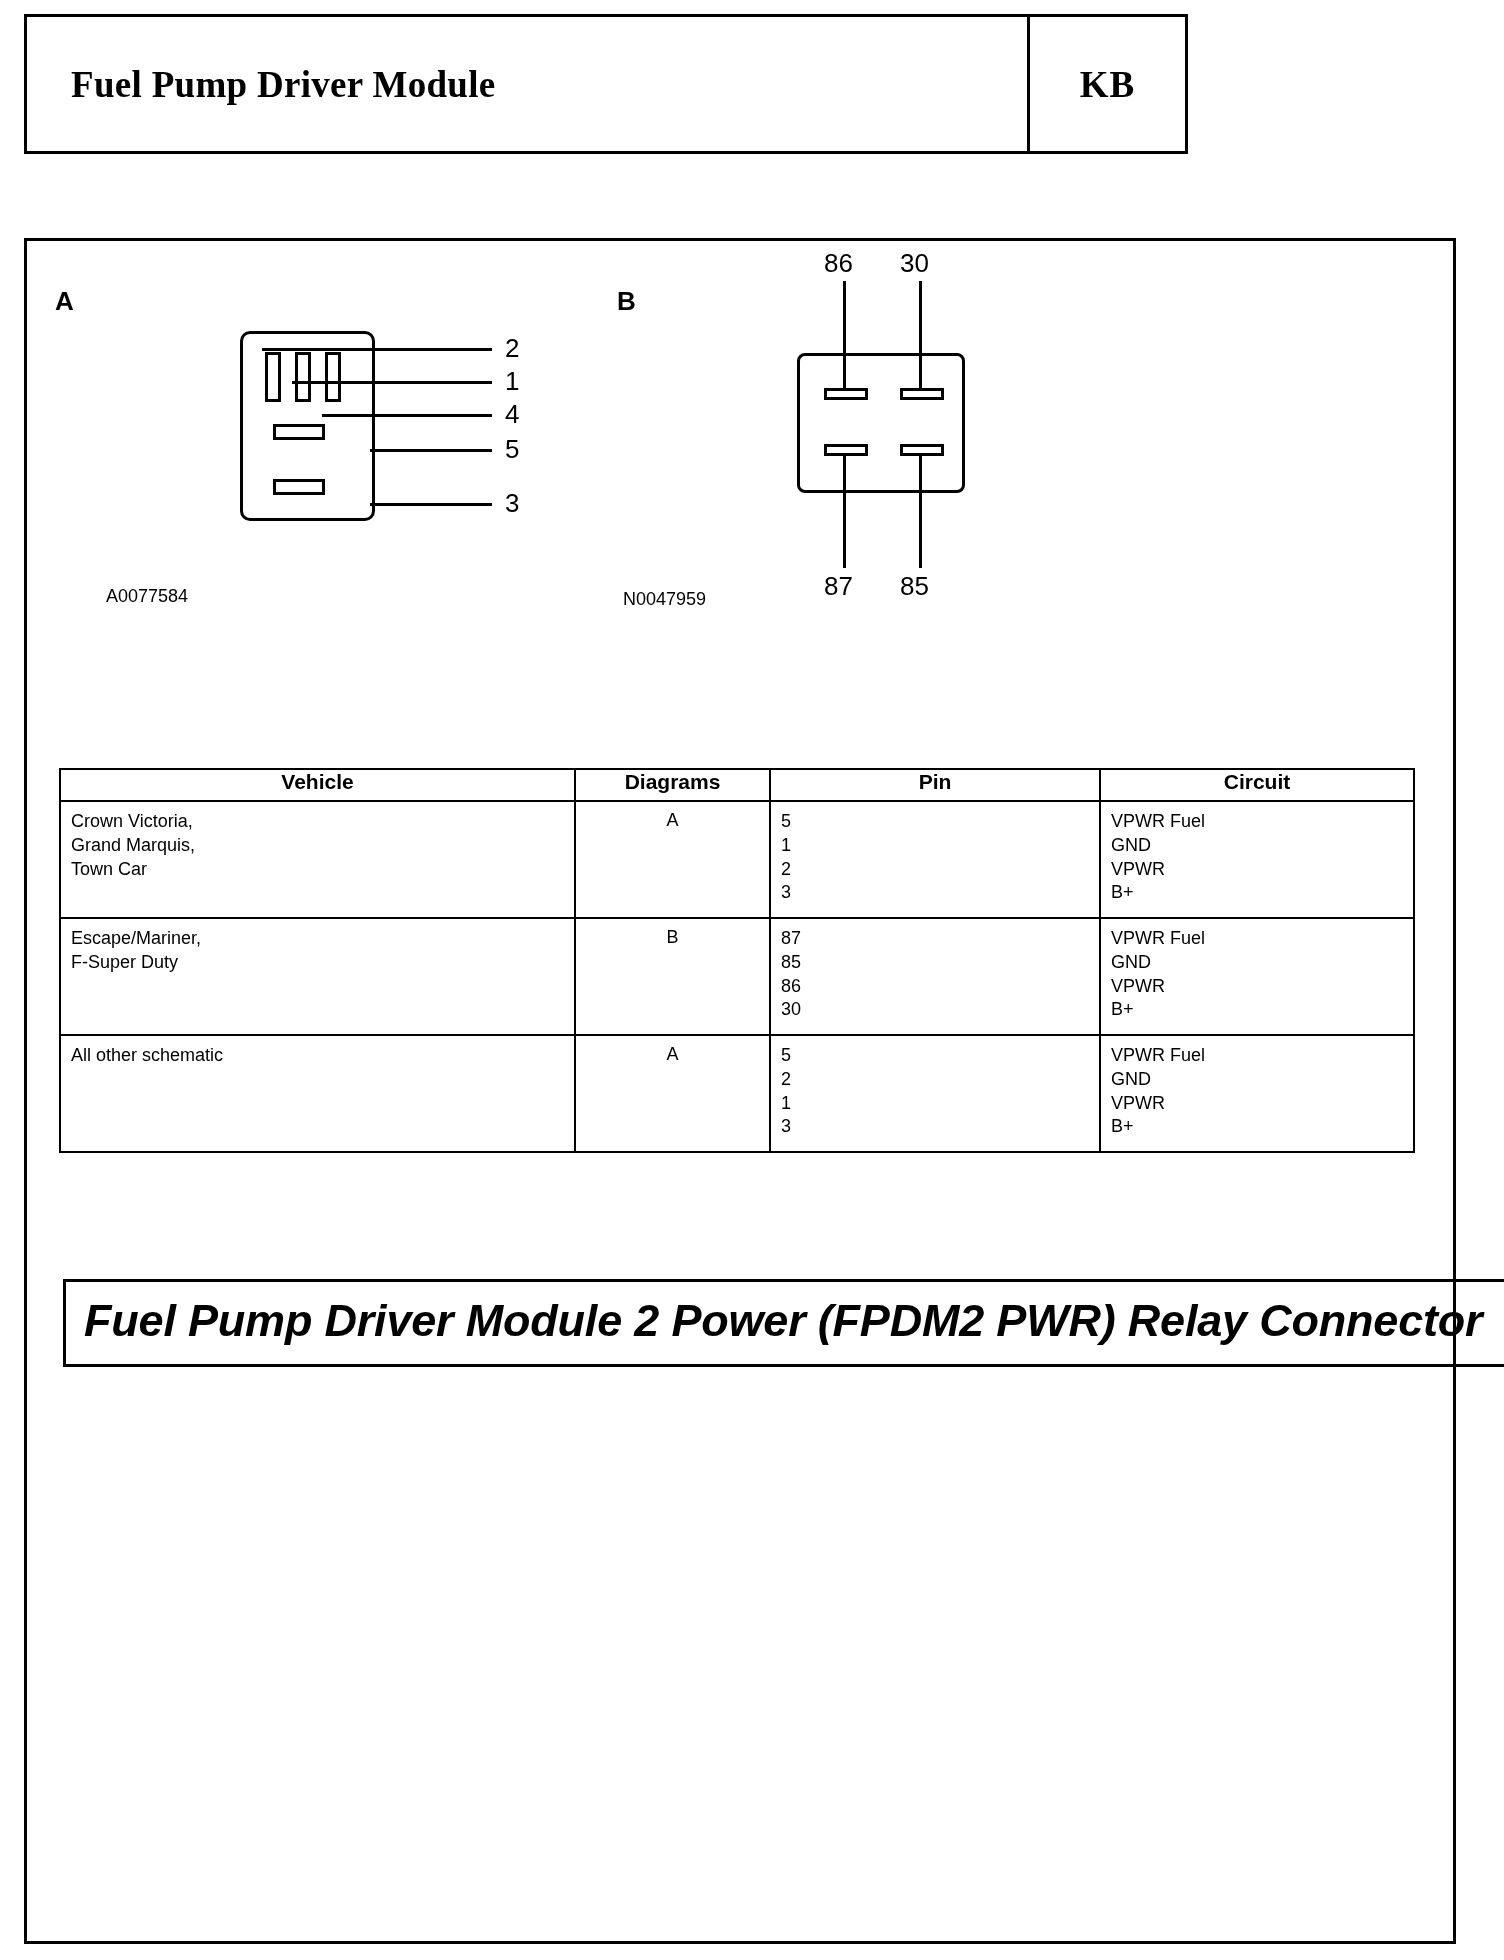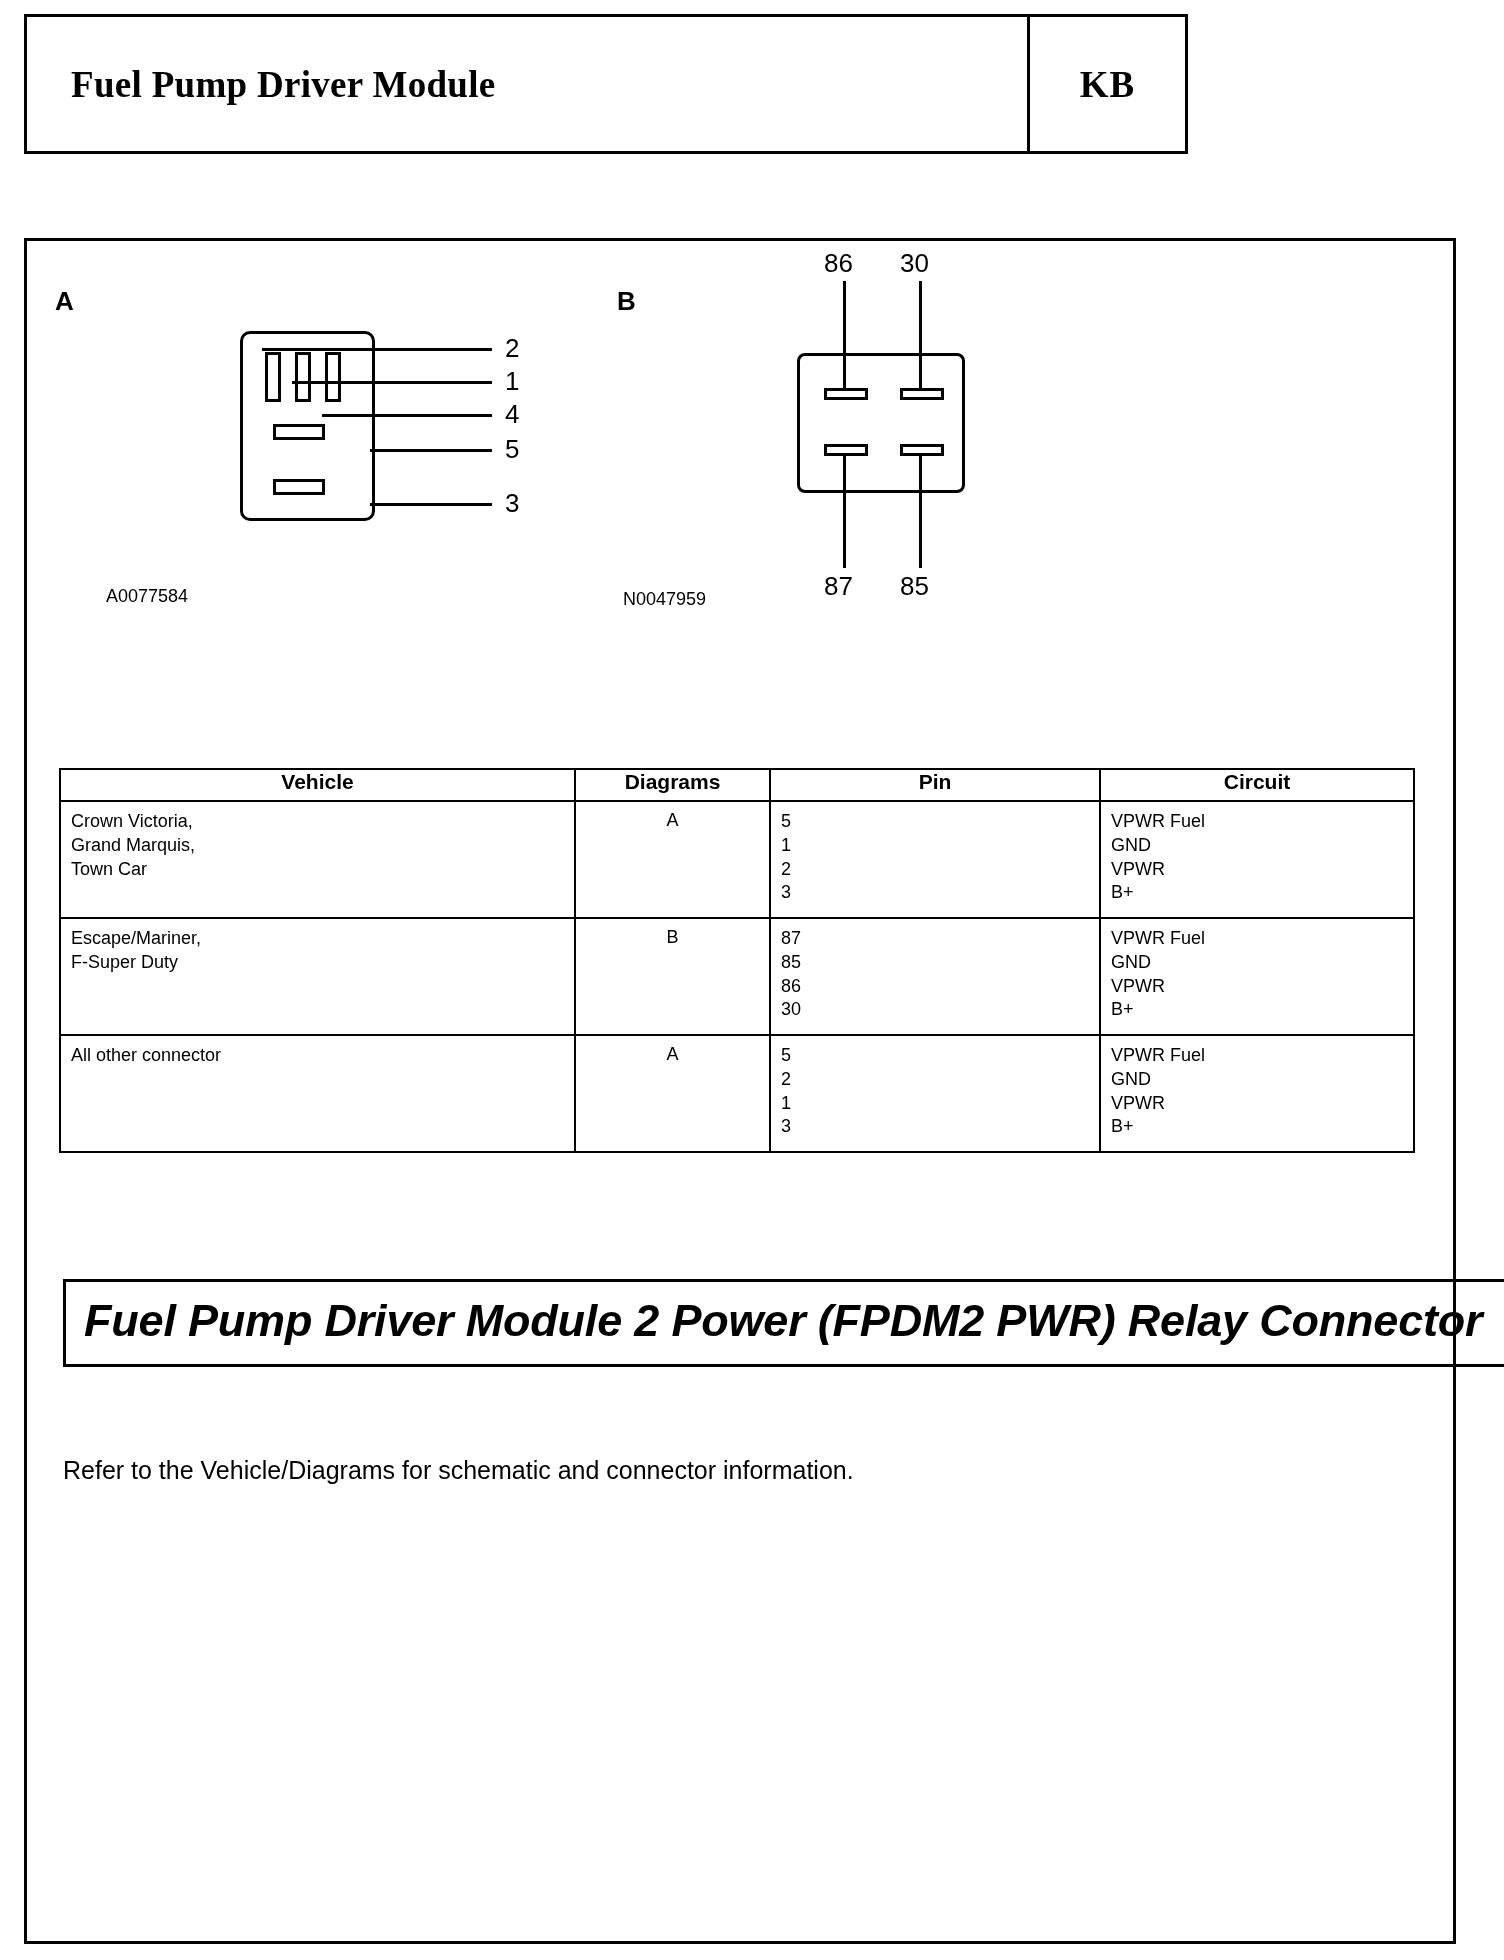--- a/index.html
+++ b/index.html
@@ -302,29 +302,28 @@
             <td class="cellline multiline">5<br>1<br>2<br>3</td>
             <td class="cellline multiline">VPWR Fuel<br>GND<br>VPWR<br>B+</td>
           </tr>
           <tr>
             <td class="cellline multiline">Escape/Mariner,<br>F-Super Duty</td>
             <td class="center">B</td>
             <td class="cellline multiline">87<br>85<br>86<br>30</td>
             <td class="cellline multiline">VPWR Fuel<br>GND<br>VPWR<br>B+</td>
           </tr>
           <tr>
-            <td class="cellline multiline">All other connector</td>
+            <td class="cellline multiline">All other schematic</td>
             <td class="center">A</td>
             <td class="cellline multiline">5<br>2<br>1<br>3</td>
             <td class="cellline multiline">VPWR Fuel<br>GND<br>VPWR<br>B+</td>
           </tr>
         </tbody>
       </table>
     </div>
 
     <div class="section-box">
       <div class="section-title">Fuel Pump Driver Module 2 Power (FPDM2 PWR) Relay Connector</div>
     </div>
 
-    <div class="refer-note">Refer to the Vehicle/Diagrams for schematic and connector information.</div>
 
   </div>
 </div>
 
 </body></html>

